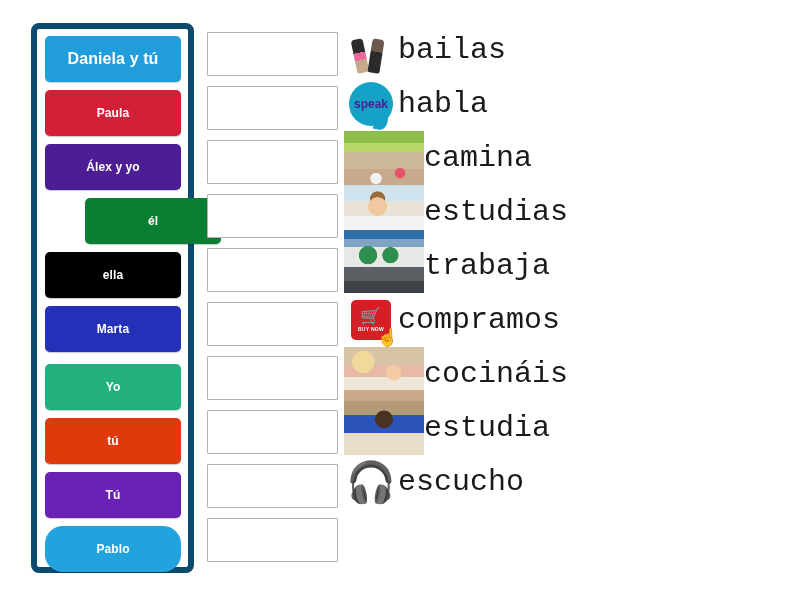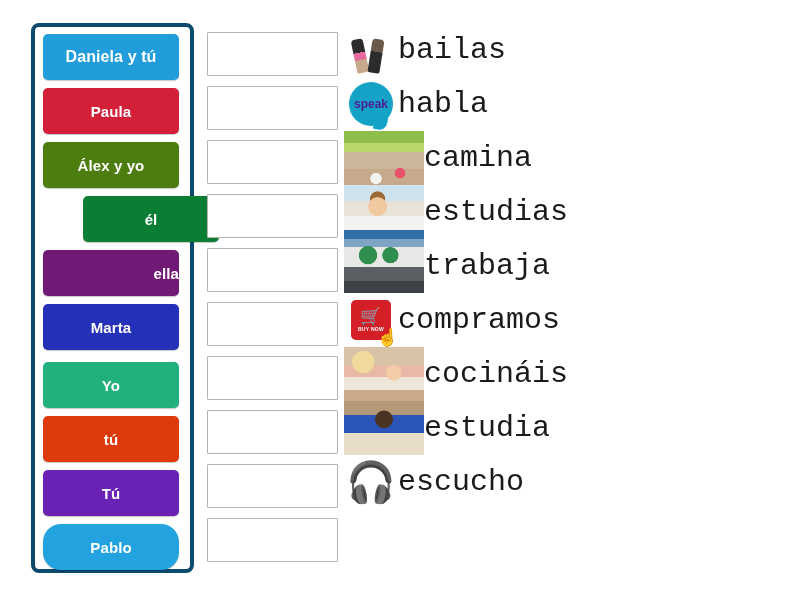--- a/index.html
+++ b/index.html
@@ -14,35 +14,35 @@
     position: relative;
     width: 800px; height: 600px;
     background: #ffffff;
   }
 
   
   #tiles-panel {
     position: absolute;
     left: 31px; top: 23px;
     width: 163px; height: 550px;
-    border: 4px solid #0c4a6e;
+    border: 6px solid #0c4a6e;
     border-radius: 8px;
     background: #ffffff;
     padding: 7px 8px;
   }
   .tile {
     width: 136px;
     height: 46px;
     margin-bottom: 8px;
     border-radius: 5px;
     display: flex;
     align-items: center;
     justify-content: center;
     color: #ffffff;
-    font-size: 15px;
+    font-size: 12px;
     font-weight: bold;
     letter-spacing: .1px;
     box-shadow: 0 1px 1px rgba(0,0,0,.22);
     cursor: move;
     user-select: none;
     text-align: center;
     line-height: 1;
   }
   .tile:last-child { margin-bottom: 0; }
   .tile.small { font-size: 16px; }
@@ -186,27 +186,27 @@
 
 <div id="app">
 
   <div id="tiles-panel">
       <div class="tile small" style="background: rgb(34, 157, 219); color: rgb(255, 255, 255);">
         <span>Daniela y tú</span>
       </div>
       <div class="tile" style="background: rgb(211, 32, 56); color: rgb(255, 255, 255);">
         <span>Paula</span>
       </div>
-      <div class="tile" style="background: #4d7c0f; color: rgb(255, 255, 255);">
+      <div class="tile" style="background: #4c1d95; color: rgb(255, 255, 255);">
         <span>Álex y yo</span>
       </div>
       <div class="tile" style="background: rgb(10, 126, 51); color: rgb(255, 255, 255); margin-left: 40px;">
         <span>él</span>
       </div>
-      <div class="tile" style="background: #701a75; color: rgb(255, 255, 255); justify-content: flex-end;">
+      <div class="tile" style="background: #000000; color: rgb(255, 255, 255);">
         <span>ella</span>
       </div>
       <div class="tile" style="background: rgb(36, 48, 184); color: rgb(255, 255, 255);">
         <span>Marta</span>
       </div>
       <div class="tile" style="background: rgb(34, 176, 124); color: rgb(255, 255, 255); margin-top: 12px;">
         <span>Yo</span>
       </div>
       <div class="tile" style="background: rgb(222, 58, 12); color: rgb(255, 255, 255);">
         <span>tú</span>

